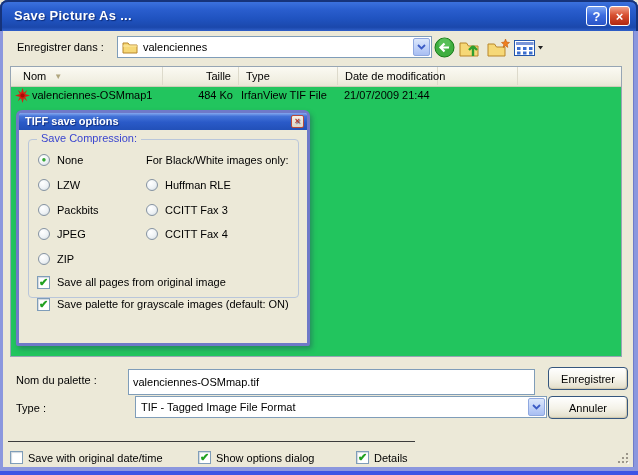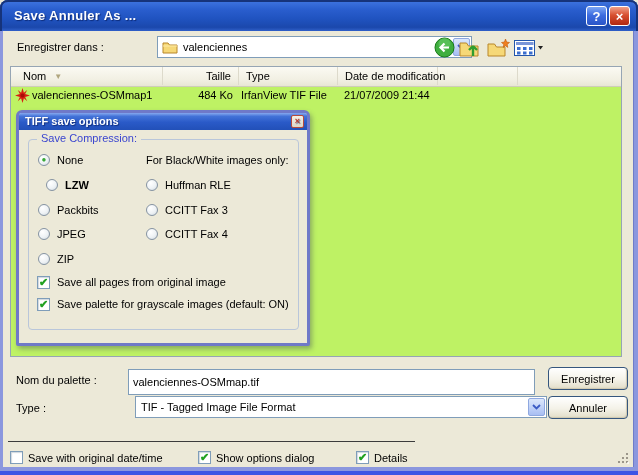--- a/index.html
+++ b/index.html
@@ -42,21 +42,21 @@
   .combo-arrow{
     position:absolute;right:1px;top:1px;bottom:1px;width:17px;border-radius:2px;
     background:linear-gradient(180deg,#dce7fb 0%,#c2d3f8 50%,#a8bef2 100%);
     border:1px solid #8fa8e0;box-sizing:border-box;
     display:flex;align-items:center;justify-content:center;
   }
   .toolbtn{position:absolute;width:24px;height:23px;display:flex;align-items:center;justify-content:center;}
   
   .list{
     position:absolute;left:10px;top:66px;width:612px;height:291px;
-    background:#bef264;border:1px solid #96a5b4;box-sizing:border-box;text-decoration:underline;
+    background:#22c55e;border:1px solid #96a5b4;box-sizing:border-box;text-decoration:underline;
   }
   .lh{position:absolute;left:0;top:0;right:0;height:19px;
     background:linear-gradient(180deg,#fbfaf3 0%,#f1efe2 70%,#e8e6d5 100%);
     border-bottom:1px solid #cfcdb9;}
   .lh-cell{position:absolute;top:0;height:18px;line-height:18px;box-sizing:border-box;
     border-right:1px solid #dddacb;padding-left:12px;white-space:nowrap;}
   .lh-cell.right{text-align:right;padding-right:7px;padding-left:0;}
   .sort-arrow{font-size:8px;color:#b0a67e;margin-left:8px;vertical-align:1px;}
   .lrow{position:absolute;left:0;top:20px;right:0;height:17px;line-height:17px;}
   .lrow .cell{position:absolute;top:0;height:17px;white-space:nowrap;}
@@ -71,21 +71,21 @@
     color:#fff;font-weight:bold;font-size:11px;text-shadow:1px 1px 1px rgba(0,20,80,.6);
     background:linear-gradient(180deg,#86a8ee 0%,#4272d8 20%,#2a5ac8 55%,#2250b8 100%);
     border-radius:2px 2px 0 0;
   }
   .tiff-close{
     position:absolute;right:3px;top:2px;width:13px;height:13px;border-radius:2px;
     background:linear-gradient(180deg,#f4f0e6,#ddd8c8);border:1px solid #b84a3a;box-sizing:border-box;
     color:#b8392a;font-size:9px;font-weight:bold;line-height:10px;text-align:center;
   }
   .groupbox{
-    position:absolute;left:9px;top:26px;width:271px;height:191px;box-sizing:border-box;
+    position:absolute;left:9px;top:26px;width:271px;height:159px;box-sizing:border-box;
     border:1px solid #b9c6da;border-radius:4px;
   }
   .groupbox .caption{
     position:absolute;top:-8px;left:8px;background:#ECE9D8;padding:0 4px;color:#3a45cf;
   }
   .opt{position:absolute;display:flex;align-items:center;gap:7px;height:14px;}
   .radio{
     width:12px;height:12px;border-radius:50%;border:1px solid #8593a2;box-sizing:border-box;
     background:radial-gradient(circle at 35% 30%,#ffffff 0%,#eef2f5 55%,#ccd6dd 100%);
     display:flex;align-items:center;justify-content:center;flex:0 0 auto;
@@ -112,33 +112,33 @@
   .foot-opt{position:absolute;display:flex;align-items:center;gap:5px;height:15px;}
   .grip{position:absolute;right:8px;bottom:10px;width:14px;height:14px;}
   svg{display:block;}
 </style>
 </head>
 <body>
 
 <div class="window">
 
   <div class="titlebar">
-    <span class="title">Save Annuler As ...</span>
+    <span class="title">Save Picture As ...</span>
     <div class="tb-btns">
       <div class="tb-btn tb-help">?</div>
       <div class="tb-btn tb-close">×</div>
     </div>
   </div>
   <div class="b-left"></div>
   <div class="b-right"></div>
   <div class="b-bottom"></div>
 
   <span class="lbl" style="left:17px;top:41px;">Enregistrer dans :</span>
 
-  <div class="combo" style="left:117px;top:36px;width:315px;height:22px;margin-left:40px;">
+  <div class="combo" style="left:117px;top:36px;width:315px;height:22px;">
     <span style="margin-left:4px;">
       <svg width="16" height="13" viewBox="0 0 16 13">
         <path d="M1 3 L1 12 L15 12 L15 4 L7.5 4 L6 2 L1 2 Z" fill="#f6d877" stroke="#b8862a" stroke-width="1"></path>
         <path d="M1 5 L15 5" stroke="#fdeaa8" stroke-width="1"></path>
       </svg>
     </span>
     <span style="margin-left:5px;">valenciennes</span>
     <span class="combo-arrow">
       <svg width="9" height="6" viewBox="0 0 9 6">
           <path d="M1 1 L4.5 4.5 L8 1" fill="none" stroke="#3b5bc4" stroke-width="1.8"></path>
@@ -221,21 +221,21 @@
     <div class="groupbox">
       <span class="caption">Save Compression:</span>
     </div>
 
     <div class="opt" style="left:19px;top:40px;">
       <span class="radio">
           <span class="dot">●</span>
         </span>
       <span>None</span>
     </div>
-    <div class="opt" style="left:27px;top:65px;font-weight:bold;">
+    <div class="opt" style="left:19px;top:65px;">
       <span class="radio">
           <span class="dot"></span>
         </span>
       <span>LZW</span>
     </div>
     <div class="opt" style="left:19px;top:90px;">
       <span class="radio">
           <span class="dot"></span>
         </span>
       <span>Packbits</span>

